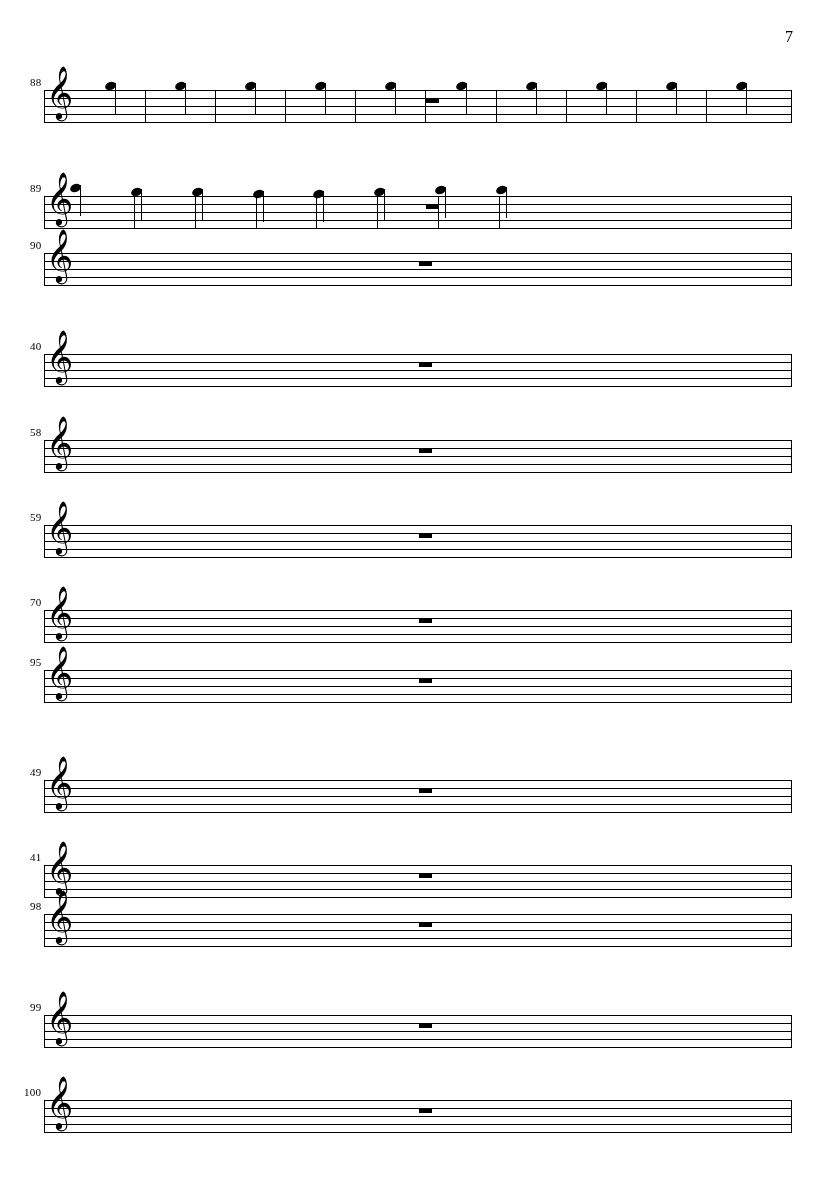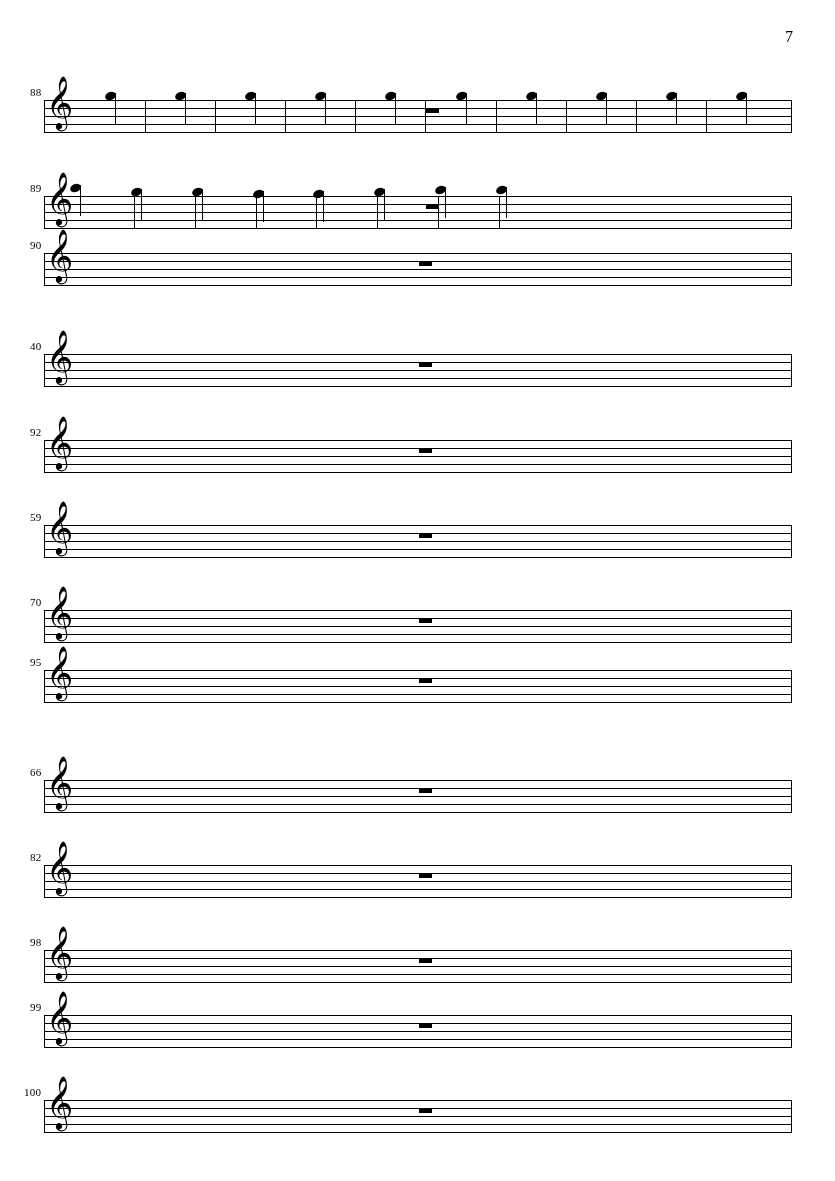--- a/index.html
+++ b/index.html
@@ -118,21 +118,21 @@
     height: 33px;
     background: #000000;
     top: 0;
   }
 </style>
 </head>
 <body>
 
 <div class="page-number">7</div>
 
-<div class="system" style="top:86px;">
+<div class="system" style="top:76px;">
   <div class="measure-number">88</div>
   <div class="clef">𝄞</div>
   <div class="staff">
     <div class="staff-line l0"></div>
     <div class="staff-line l1"></div>
     <div class="staff-line l2"></div>
     <div class="staff-line l3"></div>
     <div class="staff-line l4"></div>
     <div class="barline left"></div>
     <div class="barline right"></div>
@@ -237,21 +237,21 @@
     <div class="staff-line l2"></div>
     <div class="staff-line l3"></div>
     <div class="staff-line l4"></div>
     <div class="barline left"></div>
     <div class="barline right"></div>
     <div class="rest" style="left:375px;top:8px;"></div>
   </div>
 </div>
 
 <div class="system" style="top:426px;">
-  <div class="measure-number">92</div>
+  <div class="measure-number">58</div>
   <div class="clef">𝄞</div>
   <div class="staff">
     <div class="staff-line l0"></div>
     <div class="staff-line l1"></div>
     <div class="staff-line l2"></div>
     <div class="staff-line l3"></div>
     <div class="staff-line l4"></div>
     <div class="barline left"></div>
     <div class="barline right"></div>
     <div class="rest" style="left:375px;top:8px;"></div>
@@ -297,50 +297,50 @@
     <div class="staff-line l2"></div>
     <div class="staff-line l3"></div>
     <div class="staff-line l4"></div>
     <div class="barline left"></div>
     <div class="barline right"></div>
     <div class="rest" style="left:375px;top:8px;"></div>
   </div>
 </div>
 
 <div class="system" style="top:766px;">
-  <div class="measure-number">66</div>
+  <div class="measure-number">49</div>
   <div class="clef">𝄞</div>
   <div class="staff">
     <div class="staff-line l0"></div>
     <div class="staff-line l1"></div>
     <div class="staff-line l2"></div>
     <div class="staff-line l3"></div>
     <div class="staff-line l4"></div>
     <div class="barline left"></div>
     <div class="barline right"></div>
     <div class="rest" style="left:375px;top:8px;"></div>
   </div>
 </div>
 
 <div class="system" style="top:851px;">
-  <div class="measure-number">82</div>
-  <div class="clef">𝄞</div>
-  <div class="staff">
-    <div class="staff-line l0"></div>
-    <div class="staff-line l1"></div>
-    <div class="staff-line l2"></div>
-    <div class="staff-line l3"></div>
-    <div class="staff-line l4"></div>
-    <div class="barline left"></div>
-    <div class="barline right"></div>
-    <div class="rest" style="left:375px;top:8px;"></div>
-  </div>
-</div>
-
-<div class="system" style="top:936px;">
+  <div class="measure-number">41</div>
+  <div class="clef">𝄞</div>
+  <div class="staff">
+    <div class="staff-line l0"></div>
+    <div class="staff-line l1"></div>
+    <div class="staff-line l2"></div>
+    <div class="staff-line l3"></div>
+    <div class="staff-line l4"></div>
+    <div class="barline left"></div>
+    <div class="barline right"></div>
+    <div class="rest" style="left:375px;top:8px;"></div>
+  </div>
+</div>
+
+<div class="system" style="top:900px;">
   <div class="measure-number">98</div>
   <div class="clef">𝄞</div>
   <div class="staff">
     <div class="staff-line l0"></div>
     <div class="staff-line l1"></div>
     <div class="staff-line l2"></div>
     <div class="staff-line l3"></div>
     <div class="staff-line l4"></div>
     <div class="barline left"></div>
     <div class="barline right"></div>

